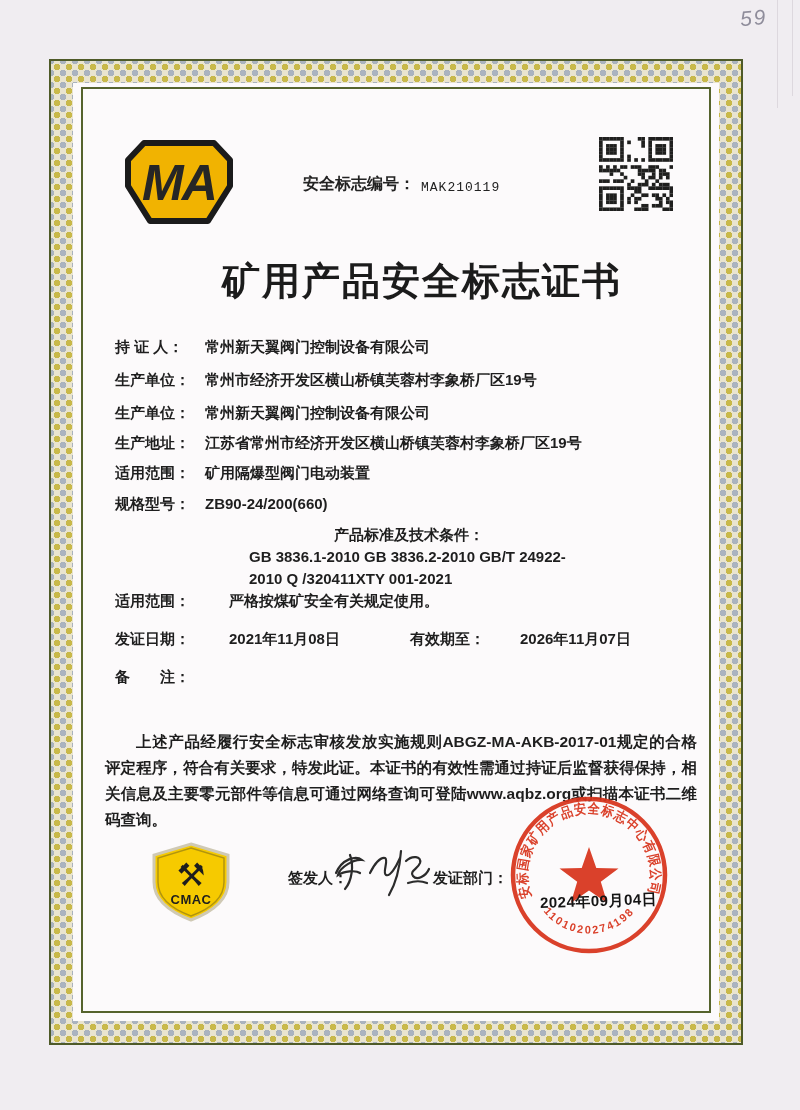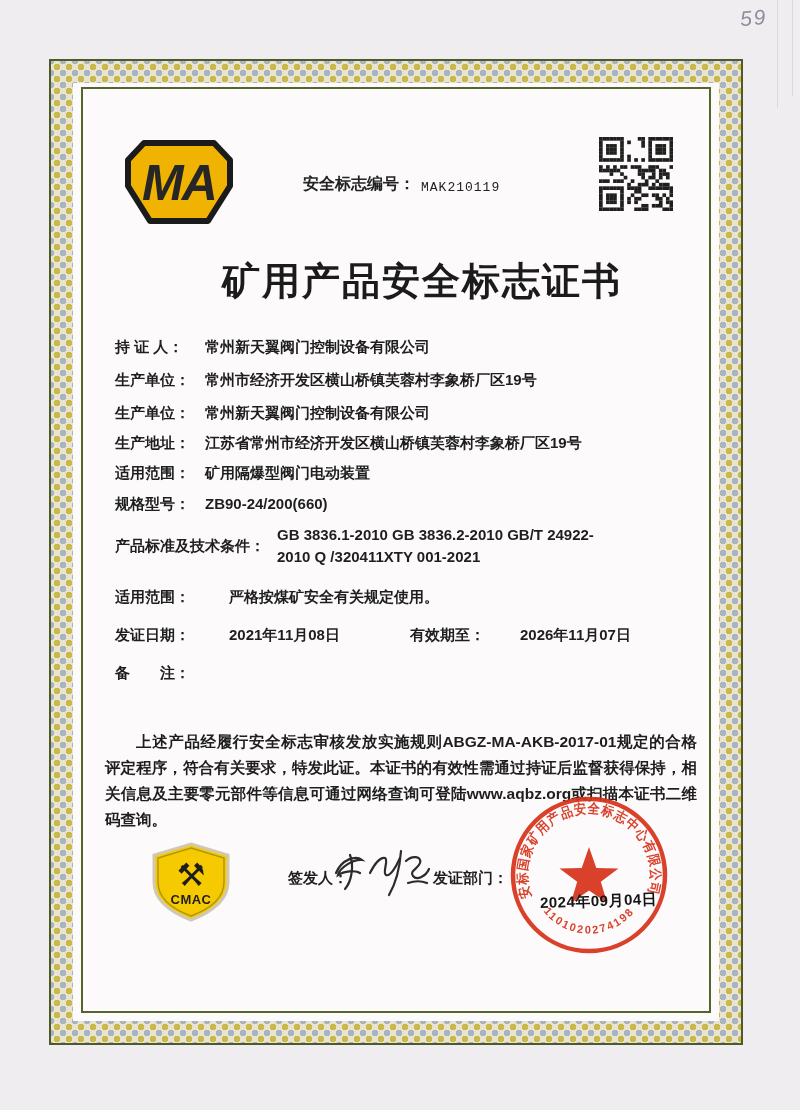--- a/index.html
+++ b/index.html
@@ -33,21 +33,21 @@
 
   .cert-title{position:absolute;left:113px;top:256px;width:618px;text-align:center;
     font-size:38px;font-weight:900;color:#1b1b1b;letter-spacing:2px;}
 
   
   .fields{position:absolute;left:115px;top:336px;width:600px;color:#1e1e1e;}
   .f-row{display:flex;align-items:flex-end;line-height:22px;font-size:15px;font-weight:700;}
   .f-label{flex:none;width:90px;white-space:nowrap;}
   .f-value{flex:1;}
   .mb11{margin-bottom:11px;}.mb8{margin-bottom:8px;}.mb9{margin-bottom:9px;}
-  .mb1{margin-bottom:9px;}.mb0{margin-bottom:18px;}.mb16{margin-bottom:16px;gap:24px;}
+  .mb1{margin-bottom:9px;}.mb0{margin-bottom:0;flex-direction:column;}.mb16{margin-bottom:16px;gap:24px;}
   .f-row.wide .f-label{width:auto;padding-right:12px;}
   .f-row.wide .f-value{flex:none;width:332px;}
   .dates-row .f-value.issue{flex:none;width:157px;}
   .dates-row .f-label.expiry{width:86px;}
 
   
   .statement{position:absolute;left:105px;top:729px;width:592px;font-size:15.5px;
     font-weight:700;color:#1e1e1e;line-height:26px;text-align:justify;text-indent:31px;}
 
   

